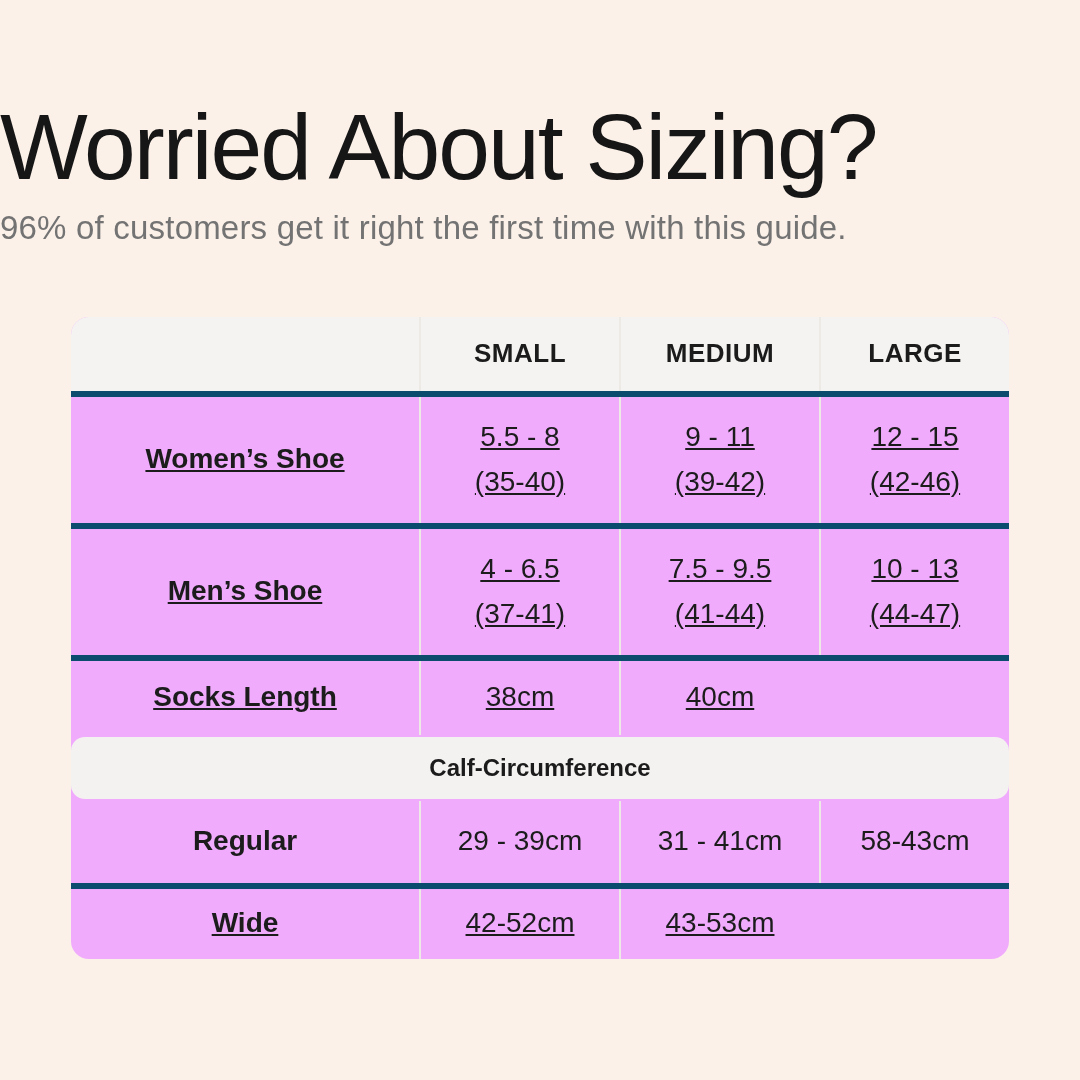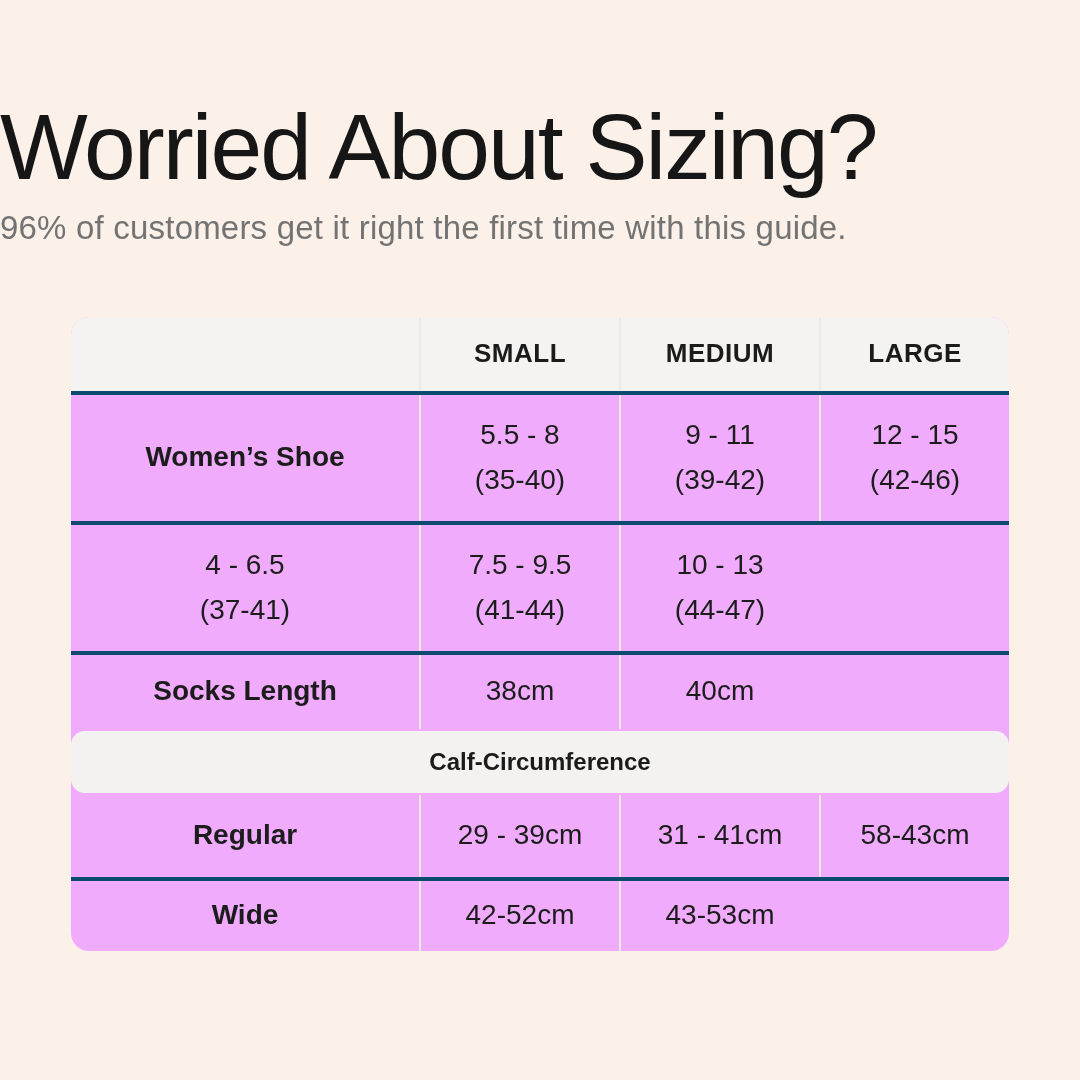--- a/index.html
+++ b/index.html
@@ -38,21 +38,22 @@
     margin: 70px auto 0;
     background: #f0abfc;
     border-radius: 18px;
     overflow: hidden;
   }
   .row {
     display: grid;
     grid-template-columns: 348px 200px 200px 1fr;
   }
   .row + .row {
-    border-top: 4px solid #0c4a6e;
+    border-top: 6px solid #0c4a6e;
+    text-decoration: underline;
   }
   .row > div + div {
     border-left: 2px solid #edeae6;
   }
   .cell {
     display: flex;
     flex-direction: column;
     align-items: center;
     justify-content: center;
     font-size: 28px;
@@ -116,20 +117,21 @@
       <div>9 - 11</div>
       <div>(39-42)</div>
     </div>
     <div class="cell">
       <div>12 - 15</div>
       <div>(42-46)</div>
     </div>
   </div>
 
   <div class="row row-tall">
+    <div class="cell label">Men’s Shoe</div>
     <div class="cell">
       <div>4 - 6.5</div>
       <div>(37-41)</div>
     </div>
     <div class="cell">
       <div>7.5 - 9.5</div>
       <div>(41-44)</div>
     </div>
     <div class="cell">
       <div>10 - 13</div>

